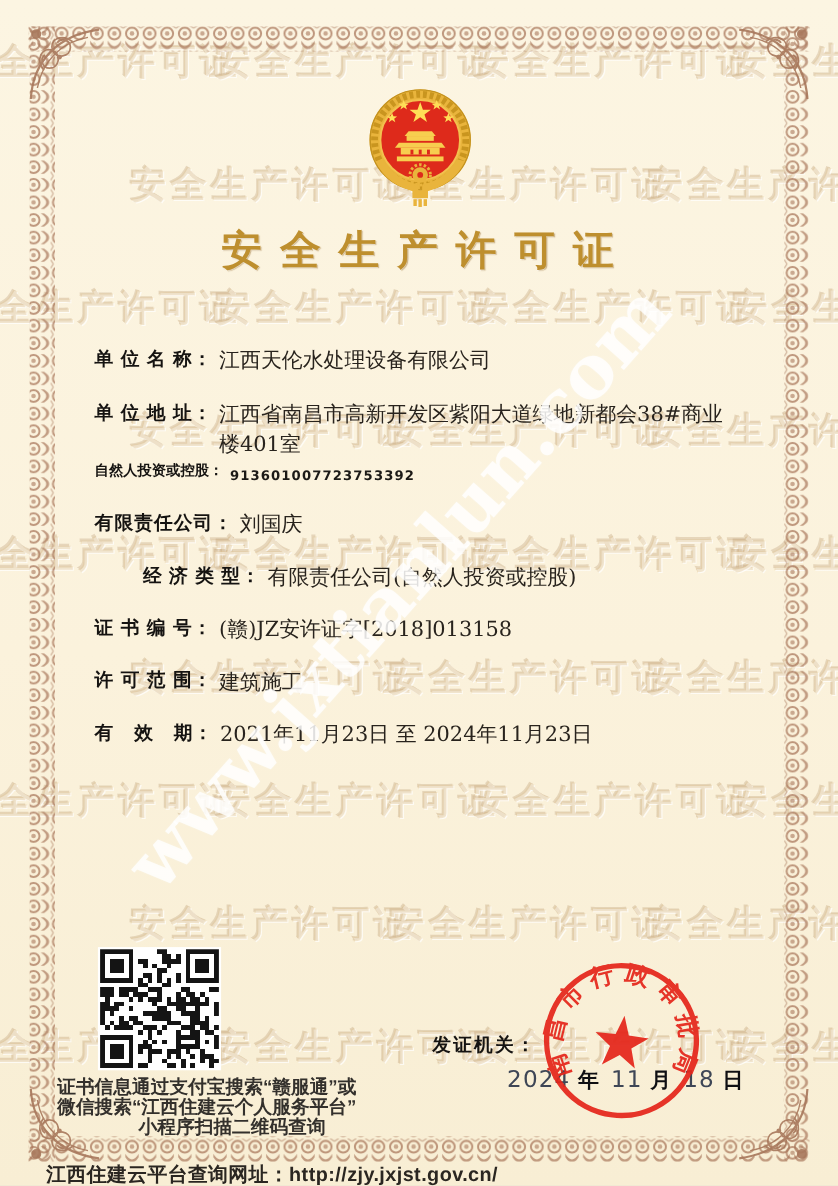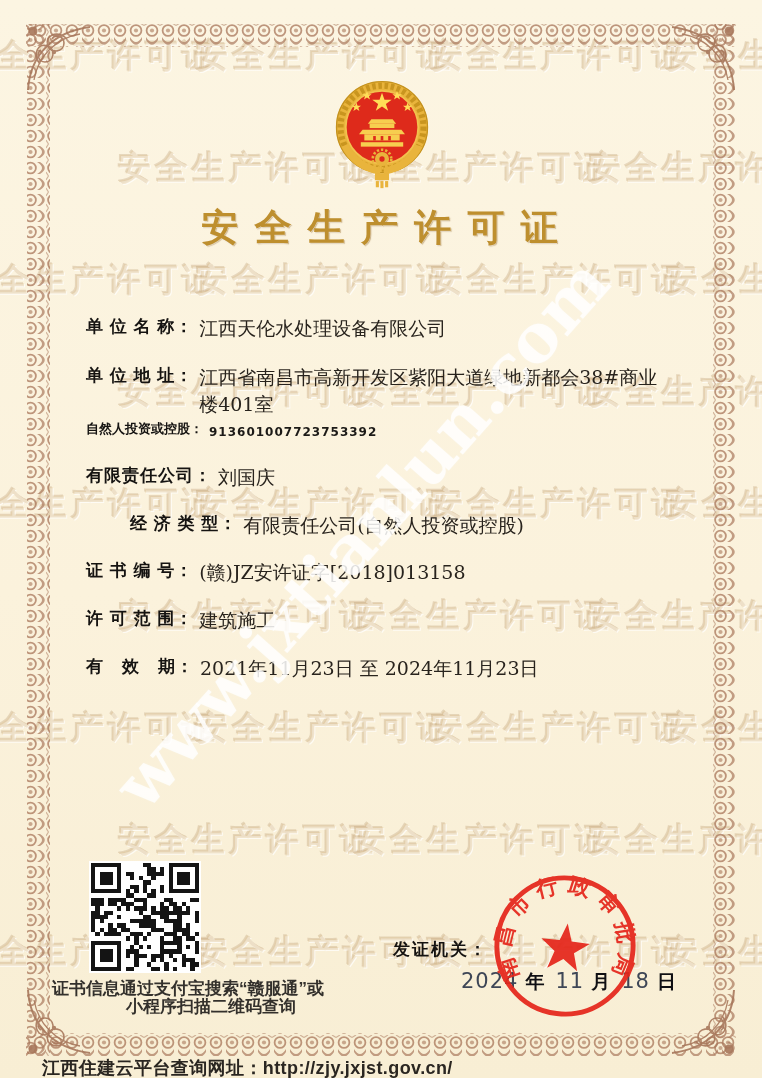--- a/index.html
+++ b/index.html
@@ -498,20 +498,21 @@
         <rect x="9" y="24" width="1" height="1"></rect>
         <rect x="14" y="24" width="1" height="1"></rect>
         <rect x="15" y="24" width="1" height="1"></rect>
         <rect x="17" y="24" width="1" height="1"></rect>
         <rect x="19" y="24" width="1" height="1"></rect>
         <rect x="23" y="24" width="1" height="1"></rect>
       </svg>
     </div>
   <div class="qr-caption">
     <div class="c1">证书信息通过支付宝搜索“赣服通”或</div>
+    <div class="c2">微信搜索“江西住建云个人服务平台”</div>
     <div class="c3">小程序扫描二维码查询</div>
   </div>
 
   <div class="issuer-label">发证机关：</div>
   <div class="issue-date">
     <span class="num">2024</span><span class="unit">年</span><span class="num">11</span><span class="unit">月</span><span class="num">18</span><span class="unit">日</span>
   </div>
 
   <svg class="stamp" viewBox="0 0 150 150">
     <circle cx="75" cy="75" r="69" fill="none" stroke="#E5261B" stroke-width="5"></circle>

